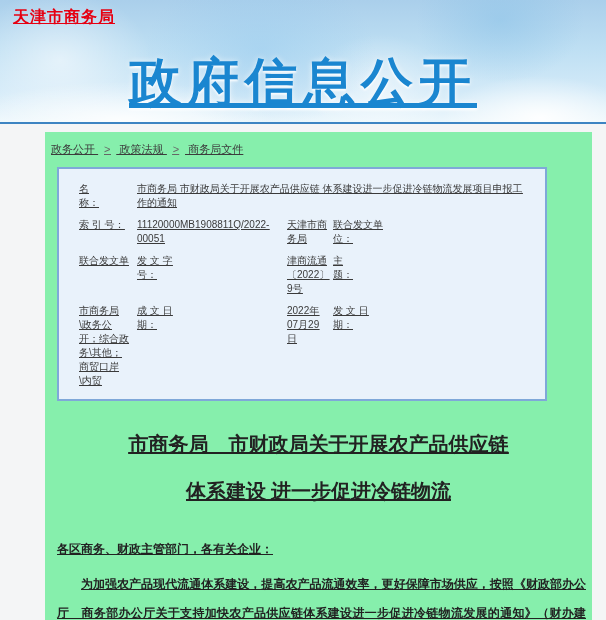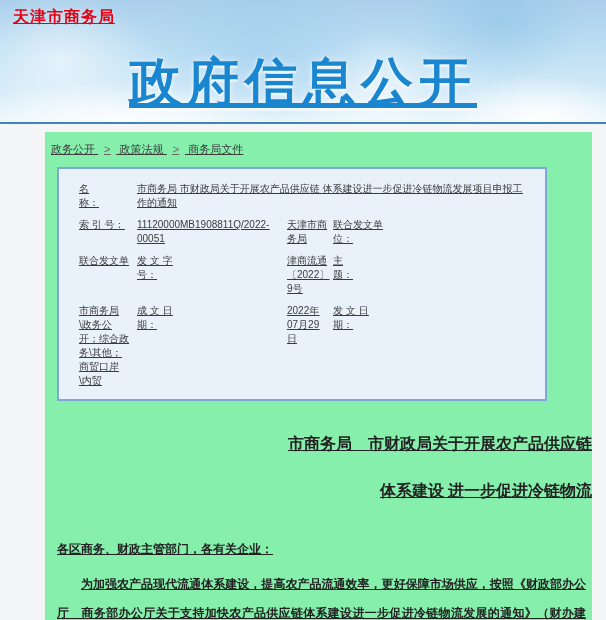--- a/index.html
+++ b/index.html
@@ -74,22 +74,22 @@
   }
   .meta-label { white-space: pre-line; padding: 5px 4px 0 0; }
   .meta-value { padding: 5px 6px 0 0; }
   .span3 { grid-column: 2 / 5; }
 
   
   .doc-title {
     font-family: "Liberation Serif", "DejaVu Serif", serif;
     font-weight: bold;
     color: #222;
-    text-align: right;
-    font-size: 16px;
+    text-align: center;
+    font-size: 20px;
   }
   .doc-title .line { margin-bottom: 27px; line-height: 20px; }
   .doc-title .first { margin-top: 33px; }
 
   .doc-body {
     font-family: "Liberation Serif", "DejaVu Serif", serif;
     font-weight: bold;
     color: #222;
     font-size: 12px;
     line-height: 29px;

